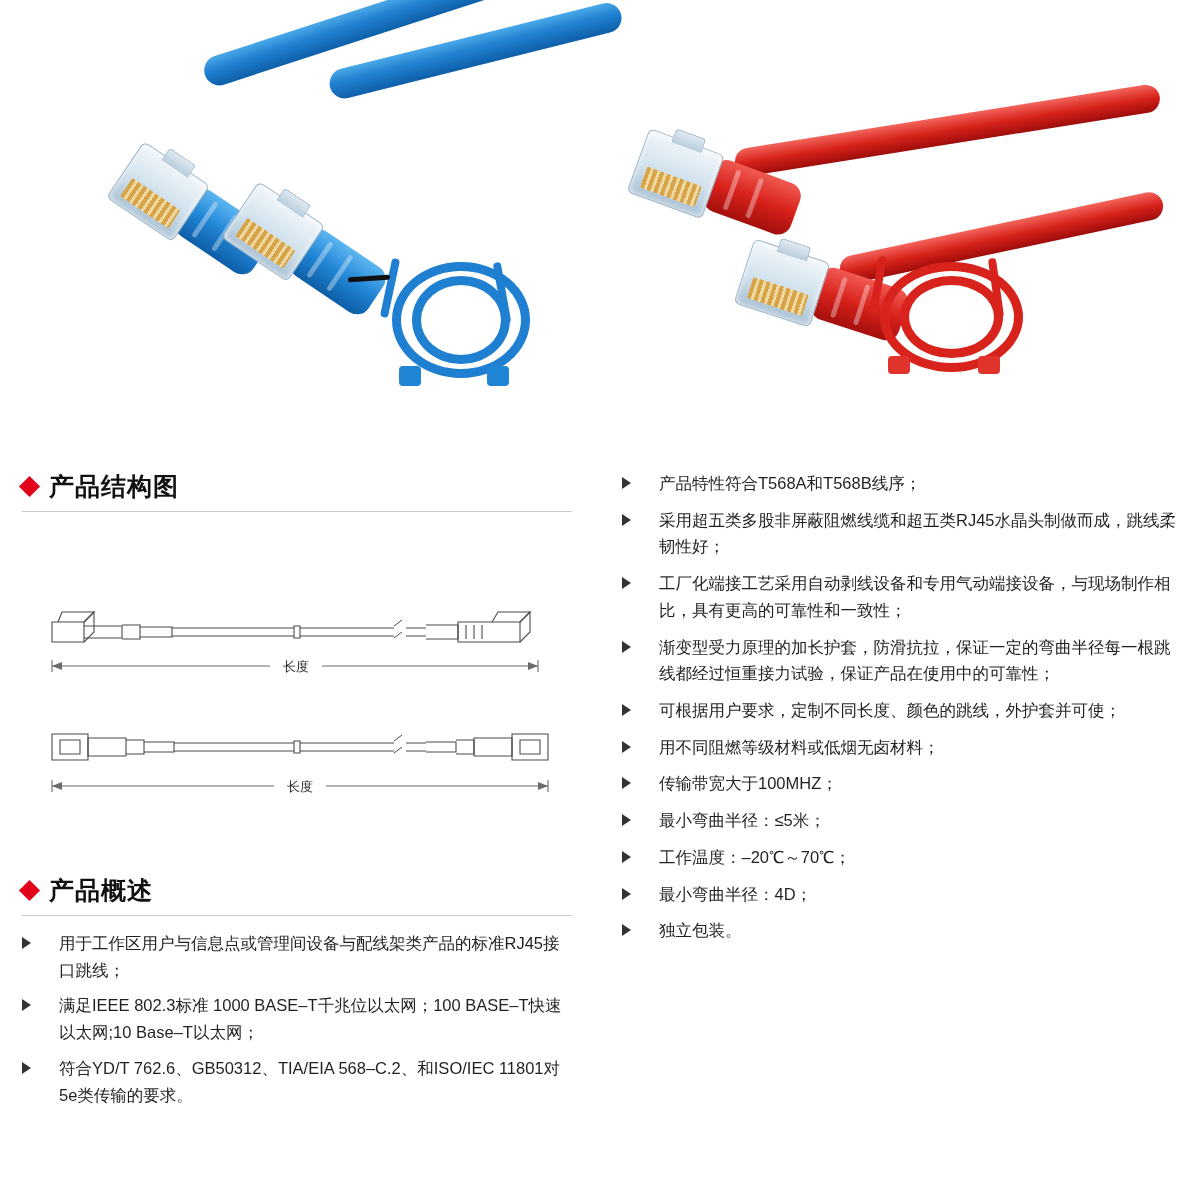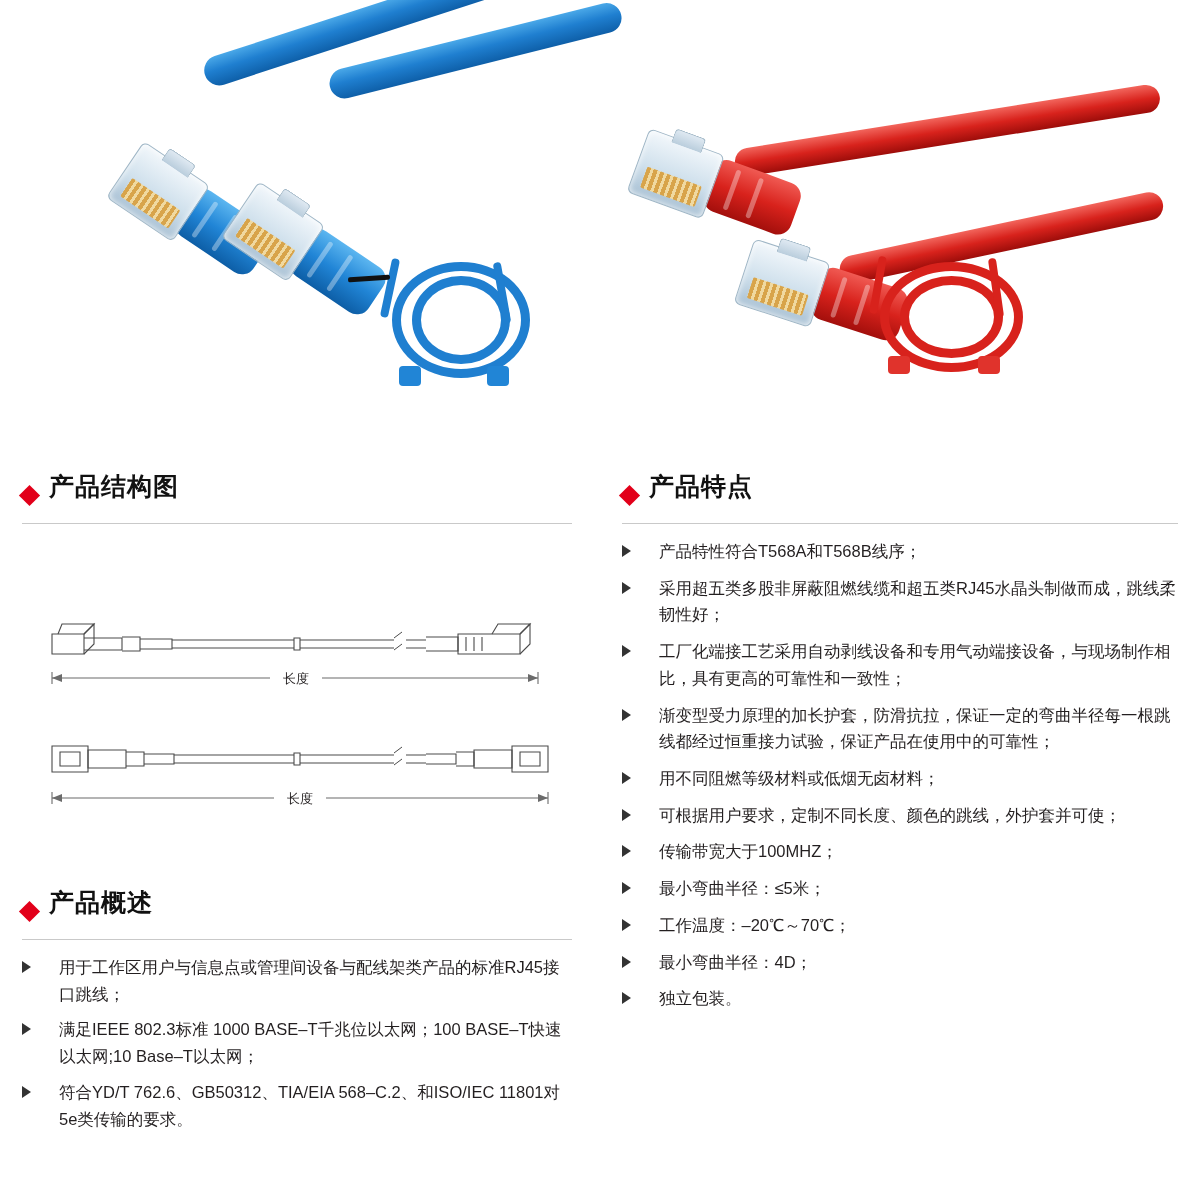--- a/index.html
+++ b/index.html
@@ -96,23 +96,23 @@
     border-radius: 50%;
   }
   .coil.red { border-color: #d8221c; }
 
   
   .col-left  { position: absolute; left: 22px;  top: 470px; width: 550px; }
   .col-right { position: absolute; left: 622px; top: 470px; width: 556px; }
 
   .section-head {
     display: flex;
-    align-items: flex-end;
+    align-items: center;
     gap: 12px;
-    padding-bottom: 20px;
+    padding-bottom: 8px;
     border-bottom: 1px solid #c9c9c9;
     margin-bottom: 14px;
   }
   .diamond {
     width: 15px; height: 15px;
     background: #e2001a;
     transform: rotate(45deg);
     flex: 0 0 auto;
   }
   .section-title {
@@ -304,49 +304,45 @@
     </li>
     <li>
       <span class="tri"></span>
       <span class="li-text">符合YD/T 762.6、GB50312、TIA/EIA 568–C.2、和ISO/IEC 11801对5e类传输的要求。</span>
     </li>
   </ul>
 </div>
 
 <div class="col-right">
 
-  <div class="section-head">
-    <span class="diamond"></span>
-    <span class="section-title">产品特点</span>
-  </div>
 
   <ul class="bullets">
     <li>
         <span class="tri"></span>
         <span class="li-text">产品特性符合T568A和T568B线序；</span>
       </li>
     <li>
         <span class="tri"></span>
         <span class="li-text">采用超五类多股非屏蔽阻燃线缆和超五类RJ45水晶头制做而成，跳线柔韧性好；</span>
       </li>
     <li>
         <span class="tri"></span>
         <span class="li-text">工厂化端接工艺采用自动剥线设备和专用气动端接设备，与现场制作相比，具有更高的可靠性和一致性；</span>
       </li>
     <li>
         <span class="tri"></span>
         <span class="li-text">渐变型受力原理的加长护套，防滑抗拉，保证一定的弯曲半径每一根跳线都经过恒重接力试验，保证产品在使用中的可靠性；</span>
       </li>
     <li>
         <span class="tri"></span>
+        <span class="li-text">可根据用户要求，定制不同长度、颜色的跳线，外护套并可使；</span>
+      </li>
+    <li>
+        <span class="tri"></span>
         <span class="li-text">用不同阻燃等级材料或低烟无卤材料；</span>
-      </li>
-    <li>
-        <span class="tri"></span>
-        <span class="li-text">可根据用户要求，定制不同长度、颜色的跳线，外护套并可使；</span>
       </li>
     <li>
         <span class="tri"></span>
         <span class="li-text">传输带宽大于100MHZ；</span>
       </li>
     <li>
         <span class="tri"></span>
         <span class="li-text">最小弯曲半径：≤5米；</span>
       </li>
     <li>

